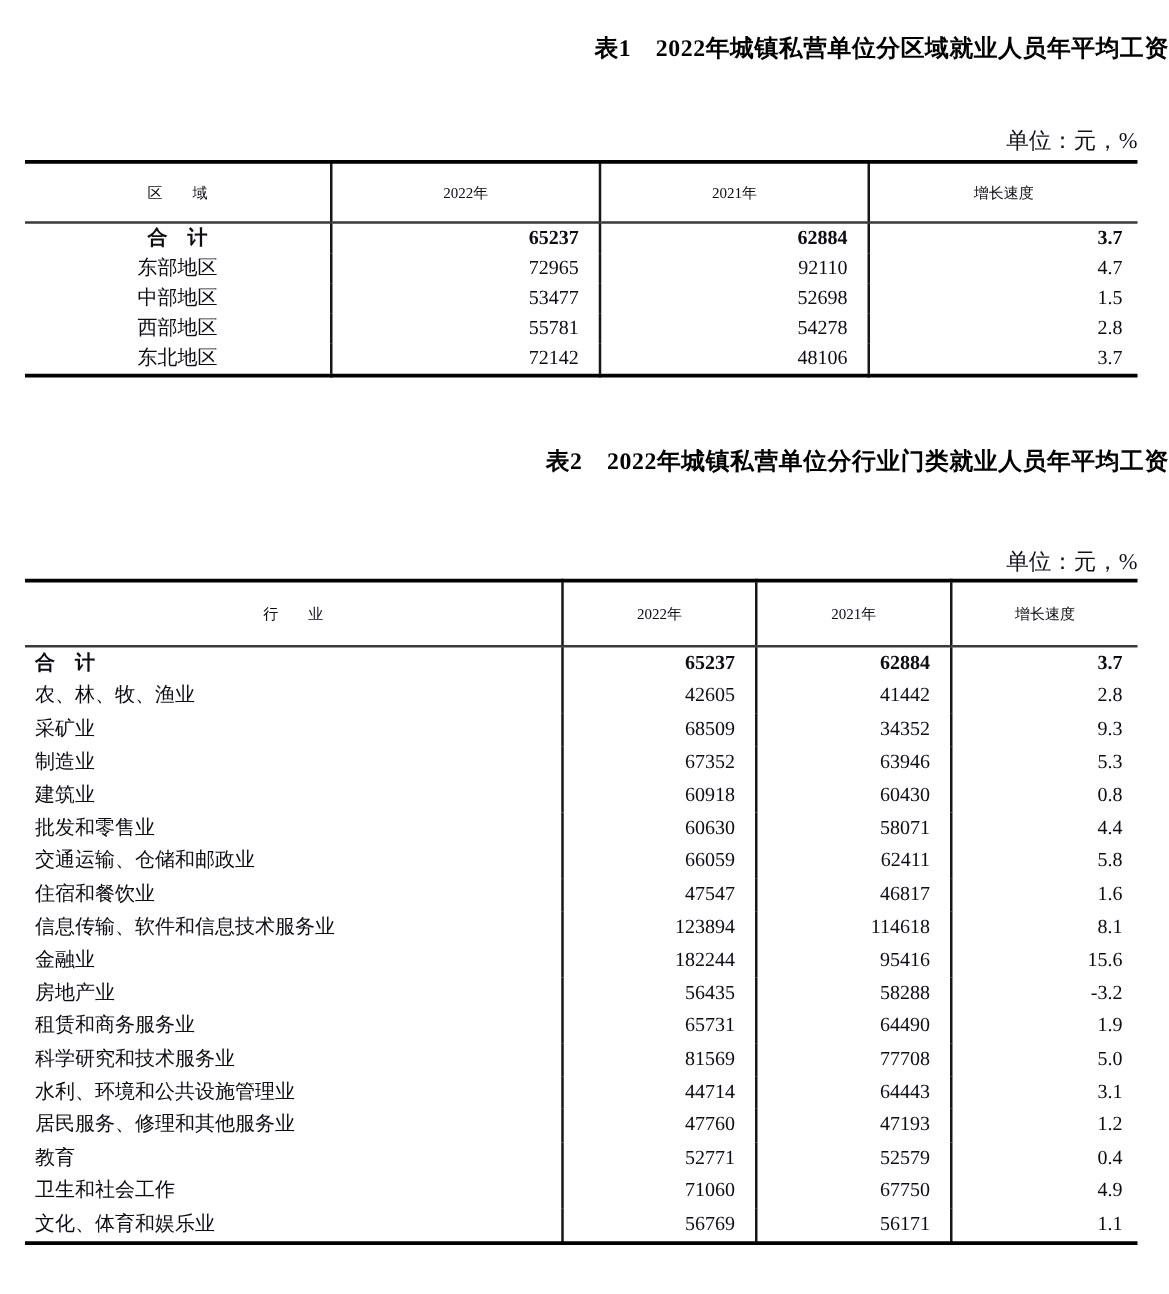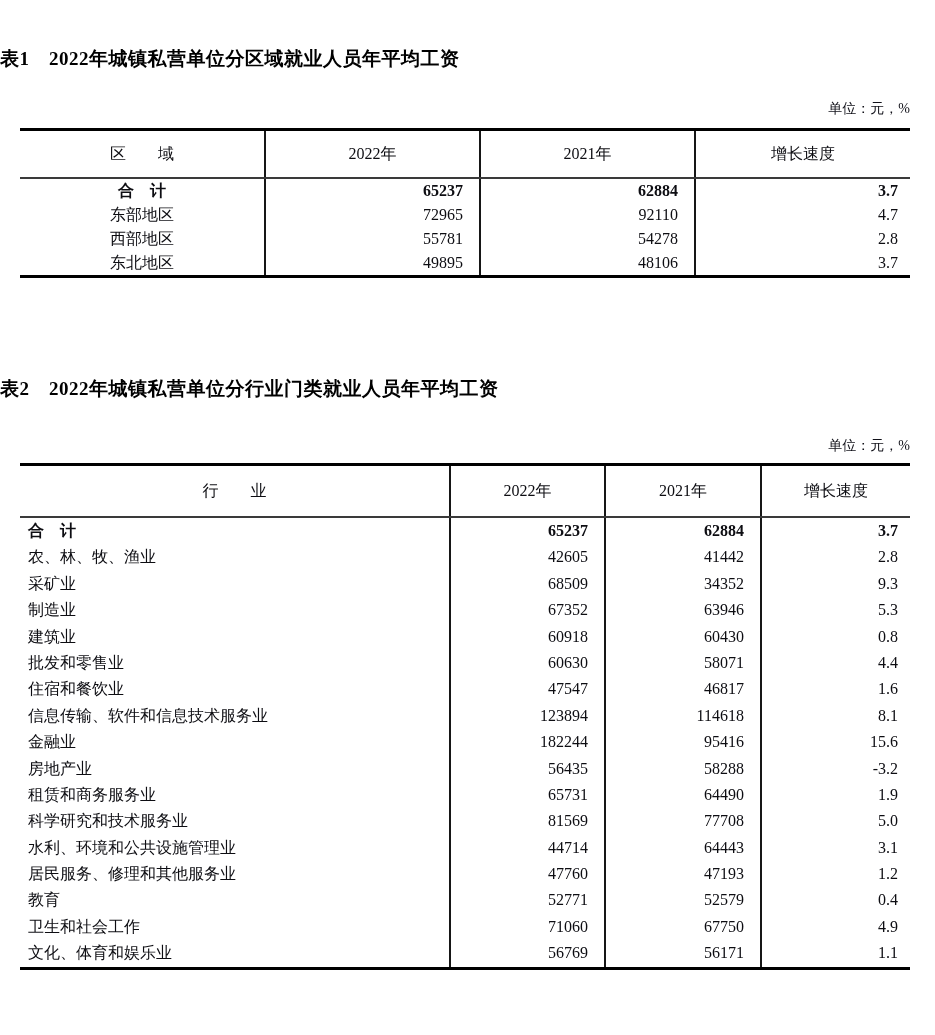--- a/index.html
+++ b/index.html
@@ -15,36 +15,35 @@
     position: relative;
     width: 935px;
     height: 1035px;
     background: #ffffff;
     overflow: hidden;
   }
   .doc-title {
     position: absolute;
     left: 0;
     width: 935px;
-    text-align: left;
+    text-align: right;
     font-size: 19px;
     font-weight: bold;
     color: #000000;
     letter-spacing: 0.5px;
-    margin-top: 20px;
   }
   #title1 { top: 26px; }
   #title2 { top: 356px; }
 
   .unit-line {
     position: absolute;
     left: 20px;
     width: 890px;
     text-align: right;
-    font-size: 14px;
+    font-size: 18px;
     color: #101018;
   }
   #unit1 { top: 100px; }
   #unit2 { top: 437px; }
 
   table.data-table {
     position: absolute;
     left: 20px;
     width: 890px;
     border-collapse: collapse;
@@ -56,21 +55,21 @@
   }
   #table1 { top: 128px; }
   #table2 { top: 463px; }
 
   .data-table th {
     font-weight: normal;
     text-align: center;
     vertical-align: middle;
     border-bottom: 2px solid #3a3a3a;
     padding: 0;
-    font-size: 16px;
+    font-size: 12px;
   }
   #table1 th { height: 46px; }
   #table2 th { height: 50px; }
 
   .data-table th:not(:last-child),
   .data-table td:not(:last-child) {
     border-right: 2px solid #161616;
   }
 
   .data-table td {
@@ -126,28 +125,34 @@
           <td>62884</td>
           <td>3.7</td>
         </tr>
         <tr>
           <td>东部地区</td>
           <td>72965</td>
           <td>92110</td>
           <td>4.7</td>
         </tr>
         <tr>
+          <td>中部地区</td>
+          <td>53477</td>
+          <td>52698</td>
+          <td>1.5</td>
+        </tr>
+        <tr>
           <td>西部地区</td>
           <td>55781</td>
           <td>54278</td>
           <td>2.8</td>
         </tr>
         <tr>
           <td>东北地区</td>
-          <td>49895</td>
+          <td>72142</td>
           <td>48106</td>
           <td>3.7</td>
         </tr>
       </tbody>
   </table>
 
   <div id="title2" class="doc-title">表2　2022年城镇私营单位分行业门类就业人员年平均工资</div>
 
   <div id="unit2" class="unit-line">单位：元，%</div>
 
@@ -197,20 +202,26 @@
           <td>60430</td>
           <td>0.8</td>
         </tr>
         <tr>
           <td>批发和零售业</td>
           <td>60630</td>
           <td>58071</td>
           <td>4.4</td>
         </tr>
         <tr>
+          <td>交通运输、仓储和邮政业</td>
+          <td>66059</td>
+          <td>62411</td>
+          <td>5.8</td>
+        </tr>
+        <tr>
           <td>住宿和餐饮业</td>
           <td>47547</td>
           <td>46817</td>
           <td>1.6</td>
         </tr>
         <tr>
           <td>信息传输、软件和信息技术服务业</td>
           <td>123894</td>
           <td>114618</td>
           <td>8.1</td>

